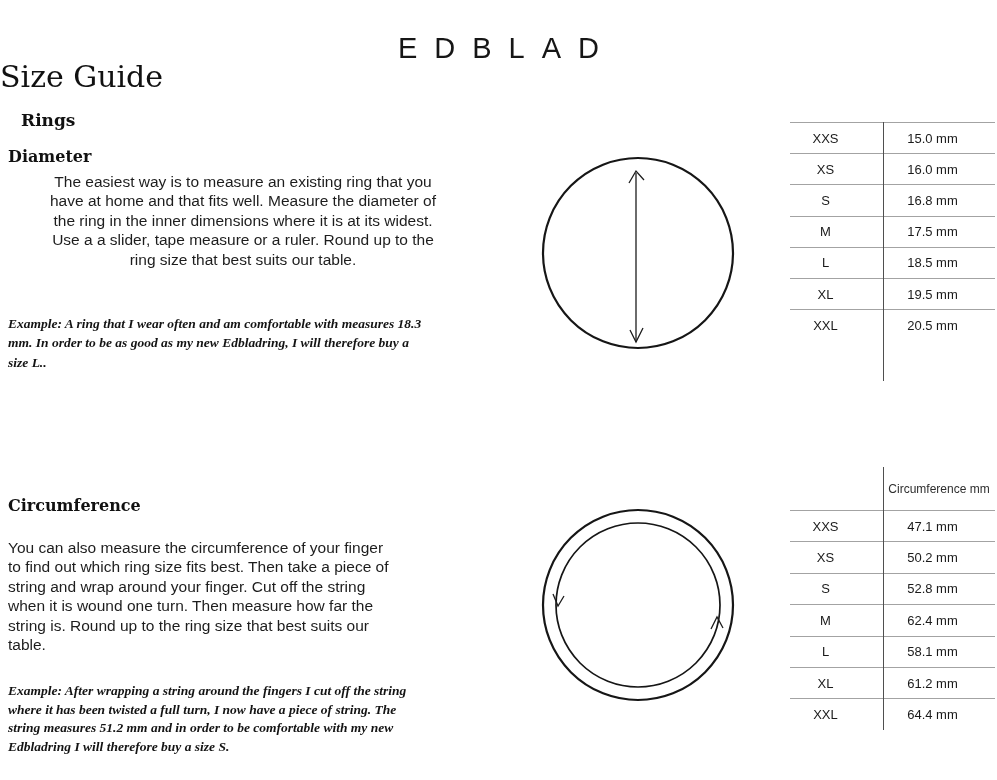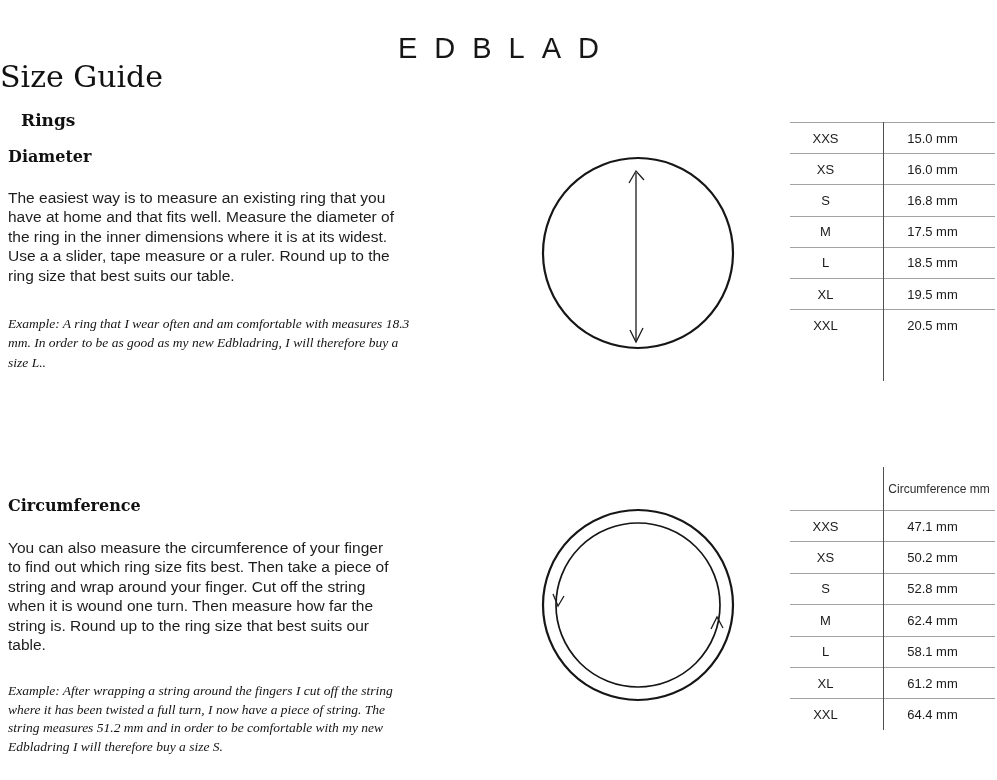--- a/index.html
+++ b/index.html
@@ -42,27 +42,27 @@
   .h-diameter { top:147px; }
   .h-circumference { top:496px; }
 
   
   .body-text {
     left:8px; width:470px;
     font-size:15.5px; line-height:19.4px;
     white-space:pre-line;
     color:#1d1d1d;
   }
-  .p-diameter { top:188px; }
+  .p-diameter { top:172px;text-align:center; }
   .p-circumference { top:538px; }
 
   .example-text {
     left:8px; width:520px;
     font-family:"Liberation Serif", serif;
-    font-style:italic; font-weight:400;
+    font-style:italic; font-weight:700;
     font-size:13.5px; line-height:19.3px;
     white-space:pre-line;
     color:#141414;
   }
   .ex-diameter { top:314px; }
   .ex-circumference { top:682px; line-height:18.7px; }
 
   
   .illus { width:206px; height:206px; }
   .illus-diameter { left:535px; top:150px; }

